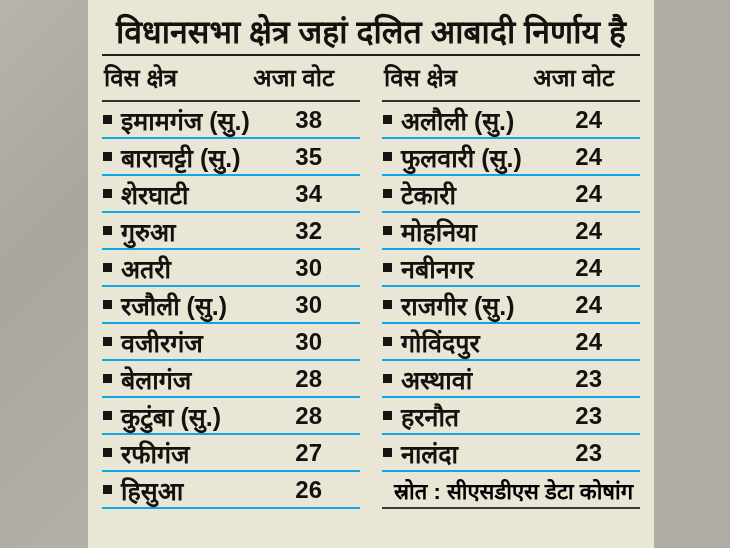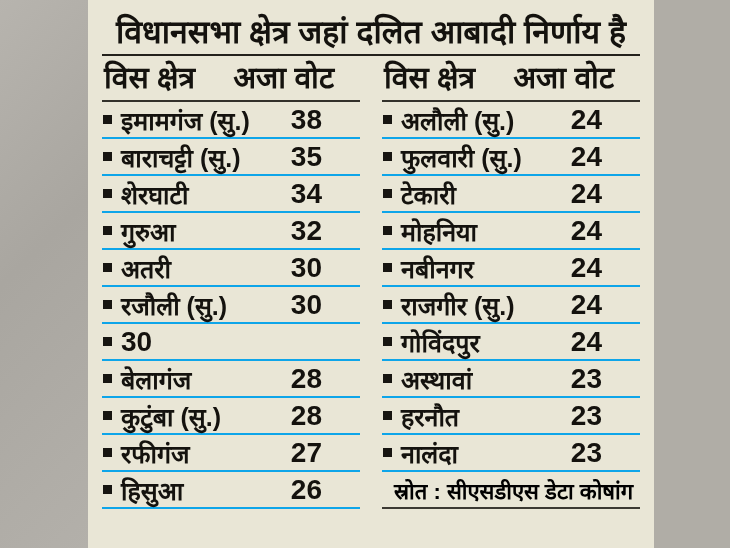--- a/index.html
+++ b/index.html
@@ -24,31 +24,31 @@
   }
   .title {
     text-align: center; font-weight: bold; font-size: 32px; color: #14120e;
     padding-top: 12px; height: 50px; line-height: 40px; white-space: nowrap;
   }
   .title-rule { border-bottom: 2px solid #23211c; margin: 4px 4px 0 4px; }
   .columns { display: flex; gap: 22px; padding: 0 4px; }
   .col { flex: 1; min-width: 0; }
   .col-header {
     display: flex; justify-content: space-between; align-items: center;
-    font-weight: bold; font-size: 30px; color: #14120e;
+    font-weight: bold; font-size: 24px; color: #14120e;
     height: 46px; border-bottom: 2px solid #33312b; padding: 0 26px 4px 2px;
     white-space: nowrap;
   }
   .row {
     display: flex; align-items: center; height: 37px;
     border-bottom: 2px solid #0ea5e9; white-space: nowrap;
   }
   .bullet { width: 9px; height: 9px; background: #171511; margin: 0 9px 0 1px; flex: none; }
   .name { font-weight: bold; font-size: 25px; color: #14120e; flex: 1; overflow: visible; }
-  .val { font-weight: bold; font-size: 28px; color: #14120e; padding-right: 38px; }
+  .val { font-weight: bold; font-size: 24px; color: #14120e; padding-right: 38px; }
   .source-row {
     display: flex; align-items: center; height: 37px;
     border-bottom: 2px solid #3c3a33; padding-left: 12px; white-space: nowrap;
   }
   .source { font-weight: bold; font-size: 22px; color: #000000; }
 </style>
 </head>
 <body>
 
 <div class="stage">
@@ -91,20 +91,21 @@
           <span class="name">अतरी</span>
           <span class="val">30</span>
         </div>
         <div class="row">
           <span class="bullet"></span>
           <span class="name">रजौली (सु.)</span>
           <span class="val">30</span>
         </div>
         <div class="row">
           <span class="bullet"></span>
+          <span class="name">वजीरगंज</span>
           <span class="val">30</span>
         </div>
         <div class="row">
           <span class="bullet"></span>
           <span class="name">बेलागंज</span>
           <span class="val">28</span>
         </div>
         <div class="row">
           <span class="bullet"></span>
           <span class="name">कुटुंबा (सु.)</span>

